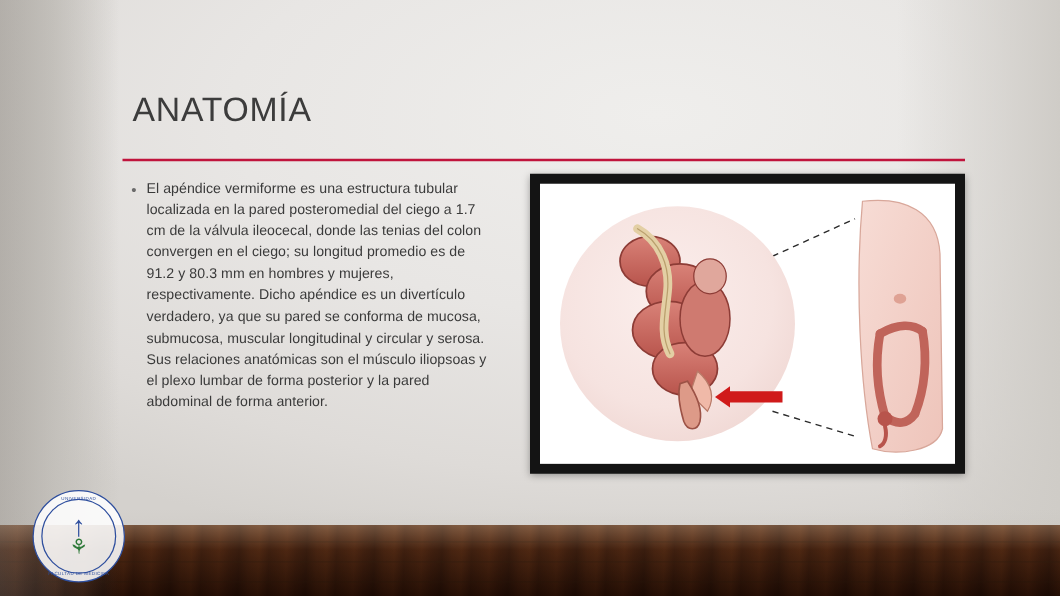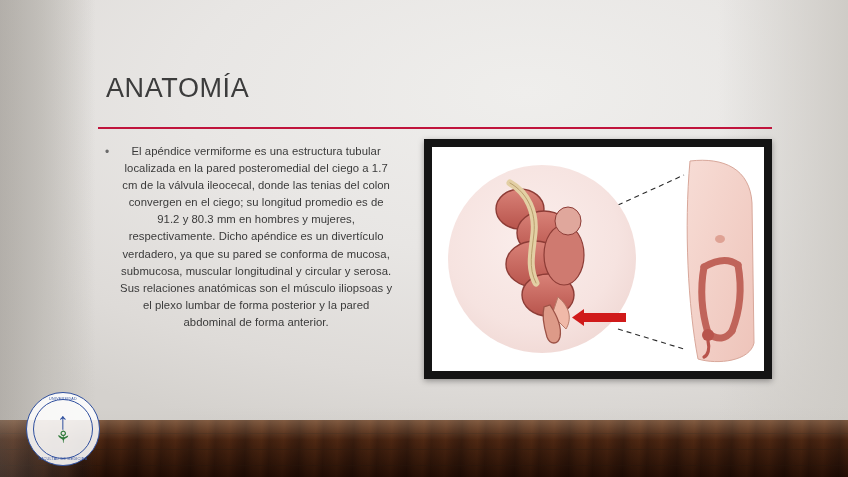--- a/index.html
+++ b/index.html
@@ -127,21 +127,21 @@
     color: #6b6b6b;
     font-size: 12px;
     line-height: 17px;
     flex: 0 0 auto;
     padding-top: 1px;
   }
   .body-text {
     font-size: 11.3px;
     line-height: 17.1px;
     color: #3a3a3a;
-    text-align: center;
+    text-align: left;
     font-family: "Liberation Sans", sans-serif;
     letter-spacing: 0.05px;
   }
 
   
   .photo-frame {
     position: absolute;
     left: 424px;
     top: 139px;
     width: 348px;

